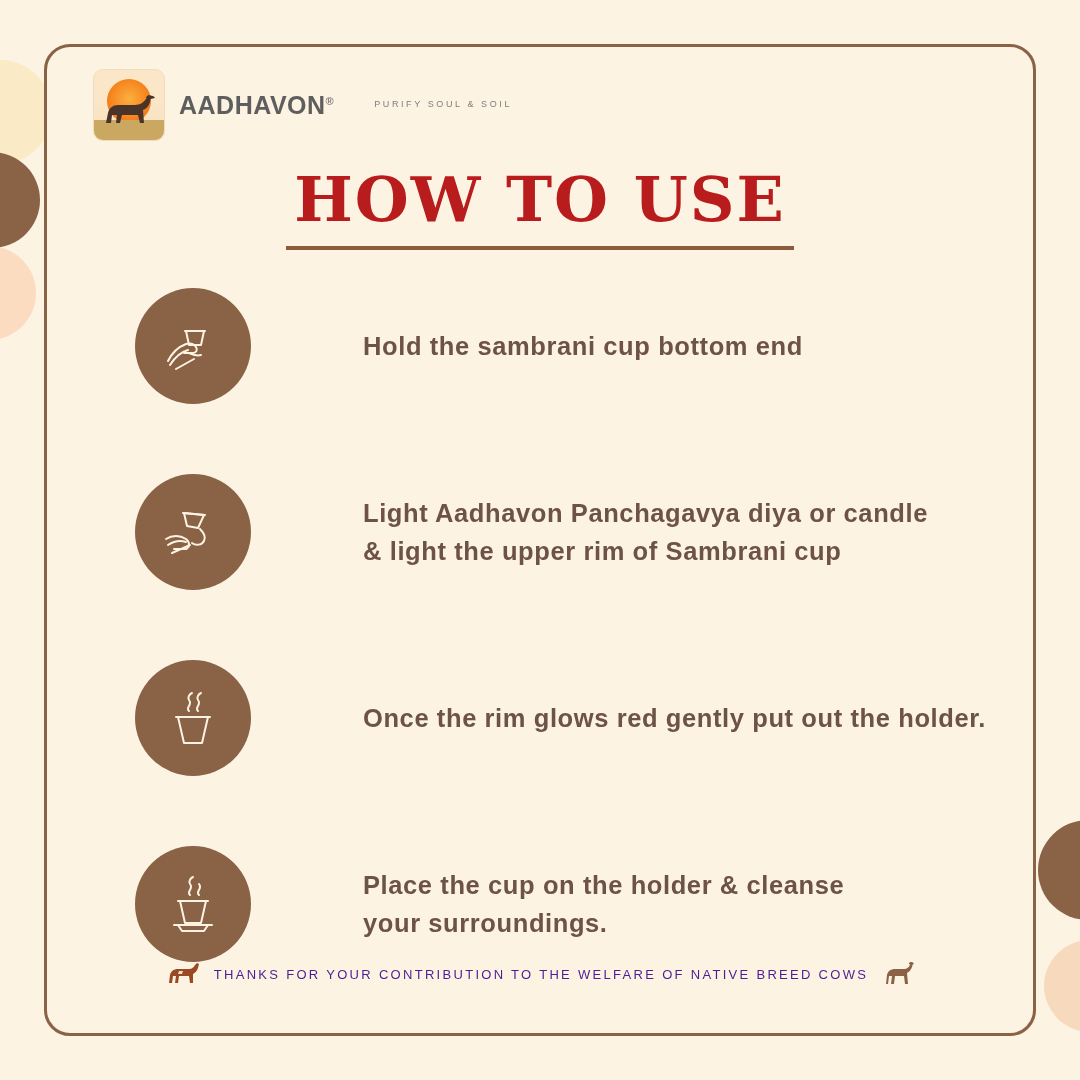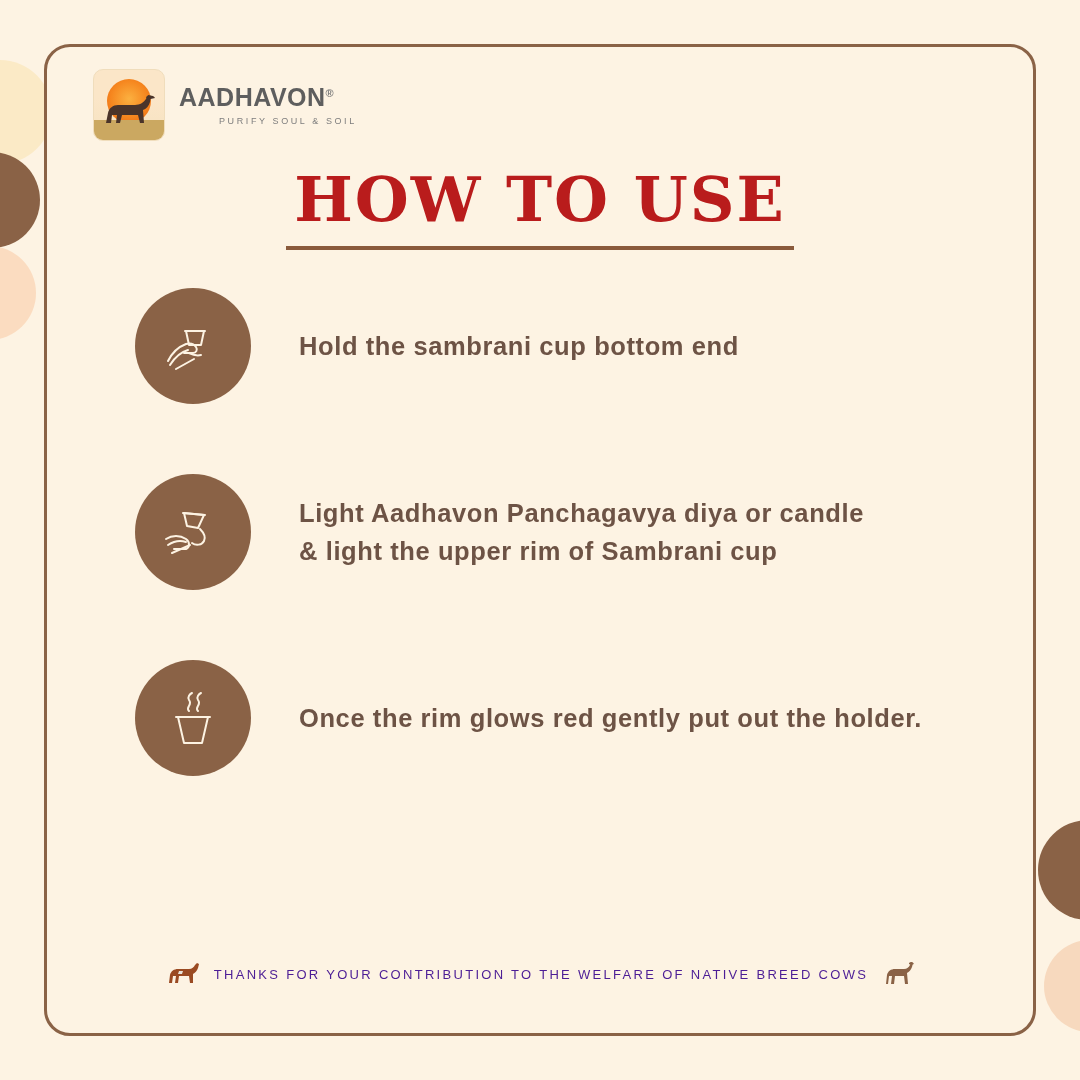--- a/index.html
+++ b/index.html
@@ -82,21 +82,21 @@
     height: 20px;
     background: #CBA861;
   }
   .cow-silhouette {
     position: absolute;
     left: 8px;
     bottom: 11px;
     width: 54px;
     height: 36px;
   }
-  .brand-text { display: flex; flex-direction: column; justify-content: space-between; }
+  .brand-text { display: flex; justify-content: space-between; }
   .brand-name {
     font-size: 25px;
     font-weight: bold;
     letter-spacing: 0.5px;
     color: #5E5E5E;
     line-height: 1;
     position: relative;
   }
   .brand-reg {
     font-size: 11px;
@@ -148,21 +148,21 @@
     height: 116px;
     border-radius: 50%;
     background: #8A6246;
     flex: none;
     display: flex;
     align-items: center;
     justify-content: center;
     margin-left: 42px;
   }
   .step-text {
-    margin-left: 48px;
+    margin-left: 112px;
     font-size: 25.5px;
     font-weight: bold;
     color: #6D5345;
     letter-spacing: 0.6px;
     line-height: 1.5;
   }
   .step-text .line { display: block; }
 
   
   .footer {
@@ -266,20 +266,38 @@
             <path d="M33 30 C29 26 37 24 33 19 C31 16 34 13 36 12"></path>
             <path d="M42 30 C38 26 46 24 42 19 C40 16 43 13 45 12"></path>
           </g>
         </svg>
       </div>
       <div class="step-text">
         <span class="line">Once the rim glows red gently put out the holder.</span>
       </div>
     </div>
 
+    <div class="step">
+      <div class="step-icon">
+        <svg width="74" height="74" viewBox="0 0 74 74">
+          <g fill="none" stroke="#FDF3E3" stroke-width="2" stroke-linecap="round" stroke-linejoin="round">
+            <path d="M24 34 L50 34 L45 56 L29 56 Z"></path>
+            <path d="M22 34 L52 34"></path>
+            <path d="M18 58 L56 58"></path>
+            <path d="M22 58 L26 64 L48 64 L52 58"></path>
+            <path d="M34 28 C30 24 38 22 34 17 C32 14 35 11 37 10"></path>
+            <path d="M43 28 C39 24 47 22 43 17"></path>
+          </g>
+        </svg>
+      </div>
+      <div class="step-text">
+        <span class="line">Place the cup on the holder &amp; cleanse</span>
+        <span class="line">your surroundings.</span>
+      </div>
+    </div>
 
   </div>
 
   <div class="footer">
     <svg class="footer-cow" viewBox="0 0 34 24">
       <path fill="#9A4A22" d="M3 21 L4 13 C5 9 8 7 12 7 L23 7 C26 7 28 5 29 3 L31 1 L33 2 L32 6 C31 9 29 11 27 12 L27 21 L24 21 L23 14 L13 14 L12 21 L9 21 L10 14 L7 14 L6 21 Z"></path>
       <path fill="#E8E2D8" d="M13 9 L17 9 L16 12 L12 12 Z"></path>
     </svg>
     <div class="footer-text">THANKS FOR YOUR CONTRIBUTION TO THE WELFARE OF NATIVE BREED COWS</div>
     <svg class="footer-cow right" viewBox="0 0 32 26">

